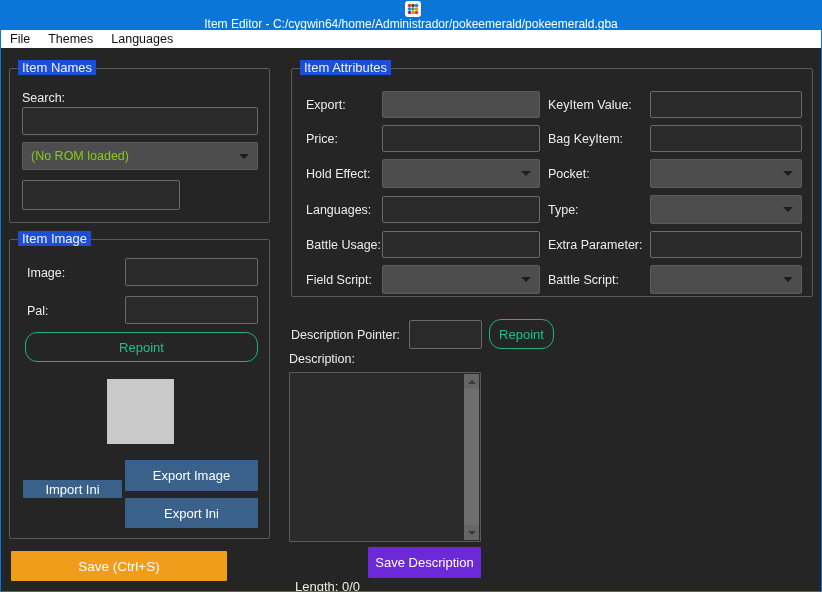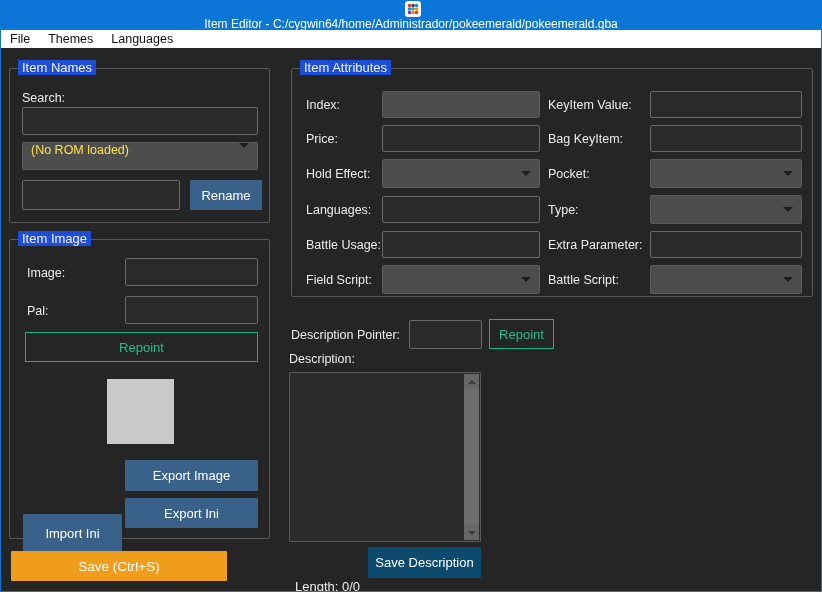--- a/index.html
+++ b/index.html
@@ -50,45 +50,45 @@
   .txt {
     position: absolute;
     background: #2a2a2b; border: 1px solid #6a6a6a; border-radius: 2px;
     color: #ffffff; font-size: 12.5px; padding: 0 6px; outline: none;
     font-family: "Liberation Sans", sans-serif;
   }
 
   .combo {
     position: absolute;
     background: #4d4d4d; border: 1px solid #5c5c5c; border-radius: 2px;
-    display: flex; align-items: flex-start; padding: 0 8px;
-    font-size: 12.5px; color: #fde047; cursor: default;
+    display: flex; align-items: center; padding: 0 8px;
+    font-size: 12.5px; color: #84cc16; cursor: default;
   }
   .combo-text { flex: 1; overflow: hidden; white-space: nowrap; }
   .combo-arrow {
     width: 0; height: 0; margin-left: 6px;
     border-left: 5px solid transparent; border-right: 5px solid transparent;
     border-top: 5px solid #1d1d1d;
   }
 
   .btn-blue {
     position: absolute;
     background: #3a618a; border: none; border-radius: 1px;
     color: #ffffff; font-size: 13px; cursor: default;
     font-family: "Liberation Sans", sans-serif;
   }
   .btn-green-outline {
     position: absolute;
-    background: transparent; border: 1px solid #16b584; border-radius: 0;
+    background: transparent; border: 1px solid #16b584; border-radius: 12px;
     color: #1fc08c; font-size: 13px; cursor: default;
     font-family: "Liberation Sans", sans-serif;
   }
   .btn-green-fill {
     position: absolute;
-    background: #0c4a6e; border: none; border-radius: 1px;
+    background: #6d28d9; border: none; border-radius: 1px;
     color: #ffffff; font-size: 13px; cursor: default;
     font-family: "Liberation Sans", sans-serif;
   }
   .btn-orange {
     position: absolute;
     background: #f09d1c; border: none; border-radius: 1px;
     color: #ffffff; font-size: 13.5px; cursor: default;
     font-family: "Liberation Sans", sans-serif;
   }
 
@@ -174,43 +174,42 @@
 
   <div class="groupbox" style="left:8px; top:67px; width:261px; height:155px;">
     <span class="gb-title">Item Names</span>
     <span class="lbl" style="left:12px; top:22px;">Search:</span>
     <input class="txt" style="left: 12px; top: 38px; width: 236px; height: 28px;" value="">
     <div class="combo" style="left:12px; top:73px; width:236px; height:28px;">
       <span class="combo-text">(No ROM loaded)</span>
       <span class="combo-arrow"></span>
     </div>
     <input class="txt" style="left: 12px; top: 111px; width: 158px; height: 30px;" value="">
-    <button class="btn-blue" style="left:180px; top:111px; width:72px; height:30px;">Rename</button>
   </div>
 
   <div class="groupbox" style="left:8px; top:238px; width:261px; height:300px;">
     <span class="gb-title">Item Image</span>
     <span class="lbl" style="left:17px; top:26px;">Image:</span>
     <input class="txt" style="left: 115px; top: 18px; width: 133px; height: 28px;" value="">
     <span class="lbl" style="left:17px; top:64px;">Pal:</span>
     <input class="txt" style="left: 115px; top: 56px; width: 133px; height: 28px;" value="">
     <button class="btn-green-outline" style="left:15px; top:92px; width:233px; height:30px;">Repoint</button>
     <div class="img-placeholder" style="left:97px; top:139px; width:67px; height:65px;"></div>
     <button class="btn-blue" style="left:115px; top:220px; width:133px; height:31px;">Export Image</button>
-    <button class="btn-blue" style="left:13px; top:274px; width:99px; height:38px;">Import Ini</button>
+    <button class="btn-blue" style="left:13px; top:240px; width:99px; height:18px;">Import Ini</button>
     <button class="btn-blue" style="left:115px; top:258px; width:133px; height:30px;">Export Ini</button>
   </div>
 
   <button class="btn-orange" style="left:10px; top:550px; width:216px; height:30px;">Save (Ctrl+S)</button>
 
   <div class="groupbox" style="left:290px; top:67px; width:522px; height:229px;">
     <span class="gb-title">Item Attributes</span>
     <div class="attrs-grid">
 
-      <div class="a-label">Index:</div>
+      <div class="a-label">Export:</div>
       <input class="a-input ro" value="" style="">
       <div class="a-label">KeyItem Value:</div>
       <input class="a-input" value="" style="">
 
       <div class="a-label">Price:</div>
       <input class="a-input" value="" style="">
       <div class="a-label">Bag KeyItem:</div>
       <input class="a-input" value="" style="">
 
       <div class="a-label">Hold Effect:</div>

